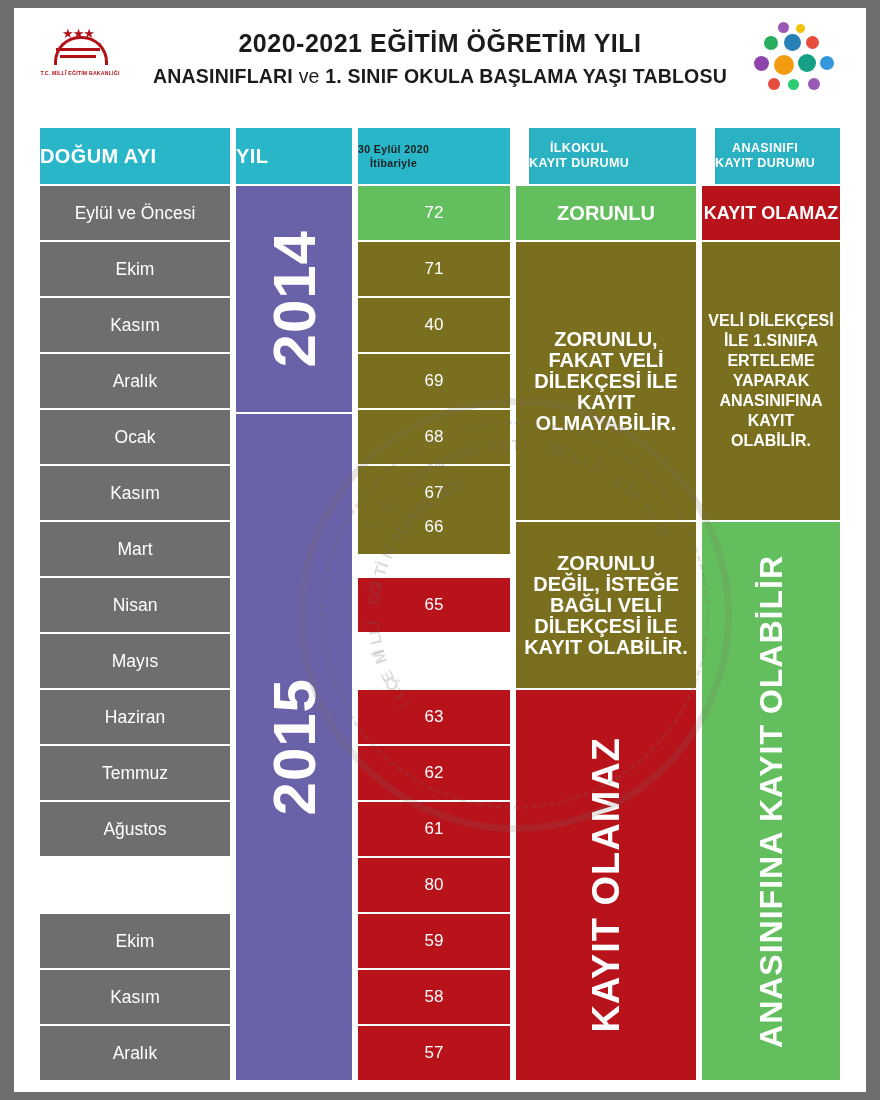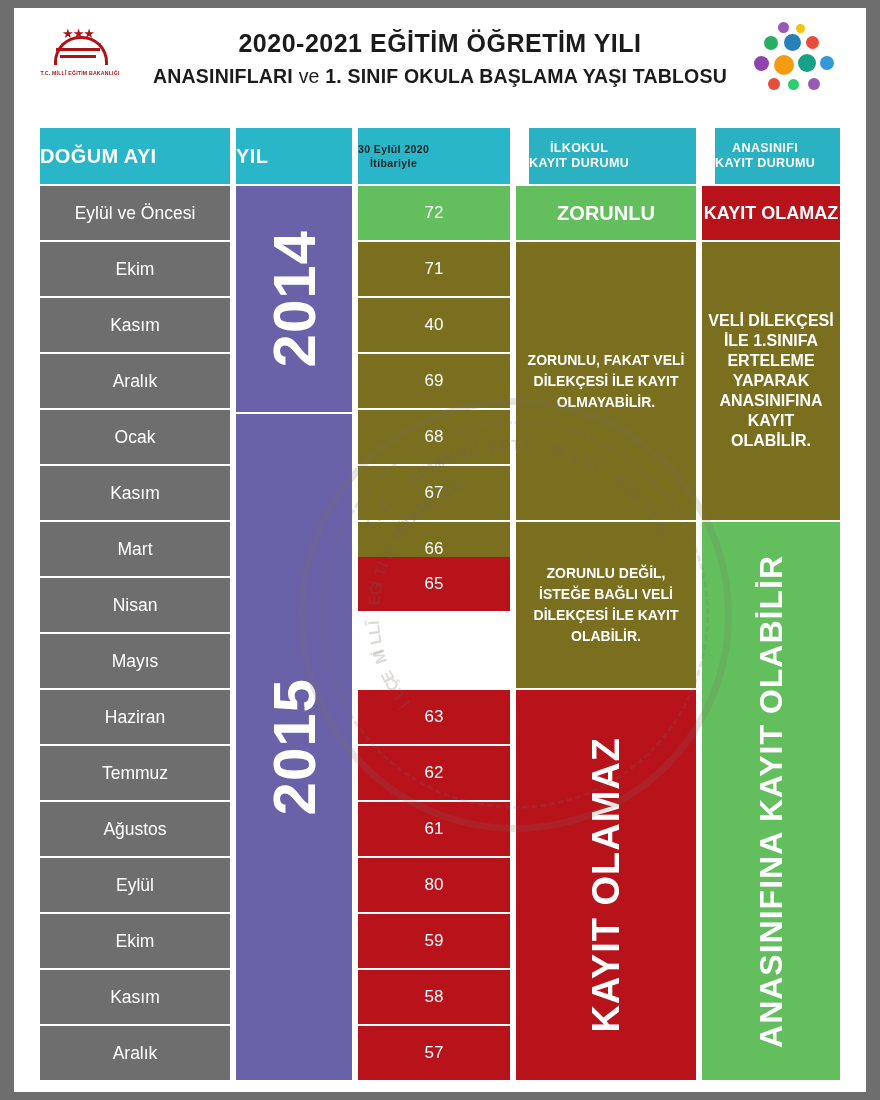--- a/index.html
+++ b/index.html
@@ -190,21 +190,21 @@
     position: absolute;
     left: 0; right: 0;
     display: flex;
     align-items: center;
     justify-content: center;
     text-align: center;
     color: #ffffff;
     font-weight: bold;
     border-bottom: 2px solid #ffffff;
   }
-  .block.small { font-size: 14px; line-height: 21px; padding: 0 8px; }
+  .block.small { font-size: 20px; line-height: 21px; padding: 0 8px; }
   .block.tiny { font-size: 16px; line-height: 20px; padding: 0 6px; }
   .block.big-zorunlu { font-size: 20px; }
   .block.red-title { font-size: 18px; background: #b8121b; }
 
   .vert {
     writing-mode: vertical-rl;
     transform: rotate(180deg);
     font-weight: bold;
     letter-spacing: 1px;
     white-space: nowrap;
@@ -366,21 +366,20 @@
         <div class="cell month-cell" style="top:170px;height:54px;">Kasım</div>
         <div class="cell month-cell" style="top:226px;height:54px;">Aralık</div>
         <div class="cell month-cell" style="top:282px;height:54px;">Ocak</div>
         <div class="cell month-cell" style="top:338px;height:54px;">Kasım</div>
         <div class="cell month-cell" style="top:394px;height:54px;">Mart</div>
         <div class="cell month-cell" style="top:450px;height:54px;">Nisan</div>
         <div class="cell month-cell" style="top:506px;height:54px;">Mayıs</div>
         <div class="cell month-cell" style="top:562px;height:54px;">Haziran</div>
         <div class="cell month-cell" style="top:618px;height:54px;">Temmuz</div>
         <div class="cell month-cell" style="top:674px;height:54px;">Ağustos</div>
-        <div class="cell month-cell" style="top:730px;height:54px;">Eylül</div>
         <div class="cell month-cell" style="top:786px;height:54px;">Ekim</div>
         <div class="cell month-cell" style="top:842px;height:54px;">Kasım</div>
         <div class="cell month-cell" style="top:898px;height:54px;border-bottom:none;">Aralık</div>
       </div>
 
       <div class="col c-year">
         <div class="hdr teal">
           <span class="hdr-big">YIL</span>
         </div>
         <div class="cell g-purple" style="top:58px;height:226px;border-bottom:2px solid #fff;">
@@ -397,22 +396,22 @@
             <div>30 Eylül 2020</div>
             <div>İtibariyle</div>
           </div>
         </div>
         <div class="cell age-cell g-green" style="top:58px;height:54px;">72</div>
         <div class="cell age-cell g-olive" style="top:114px;height:54px;">71</div>
         <div class="cell age-cell g-olive" style="top:170px;height:54px;">40</div>
         <div class="cell age-cell g-olive" style="top:226px;height:54px;">69</div>
         <div class="cell age-cell g-olive" style="top:282px;height:54px;">68</div>
         <div class="cell age-cell g-olive" style="top:338px;height:54px;">67</div>
-        <div class="cell age-cell g-olive" style="top:394px;height:54px;">66</div>
-        <div class="cell age-cell g-red" style="top:429px;height:54px;">65</div>
+        <div class="cell age-cell g-olive" style="top:372px;height:54px;">66</div>
+        <div class="cell age-cell g-red" style="top:450px;height:54px;">65</div>
         <div class="cell age-cell g-red" style="top:562px;height:54px;">63</div>
         <div class="cell age-cell g-red" style="top:618px;height:54px;">62</div>
         <div class="cell age-cell g-red" style="top:674px;height:54px;">61</div>
         <div class="cell age-cell g-red" style="top:730px;height:54px;">80</div>
         <div class="cell age-cell g-red" style="top:786px;height:54px;">59</div>
         <div class="cell age-cell g-red" style="top:842px;height:54px;">58</div>
         <div class="cell age-cell g-red" style="top:898px;height:54px;border-bottom:none;">57</div>
       </div>
 
       <div class="col c-ilk">

